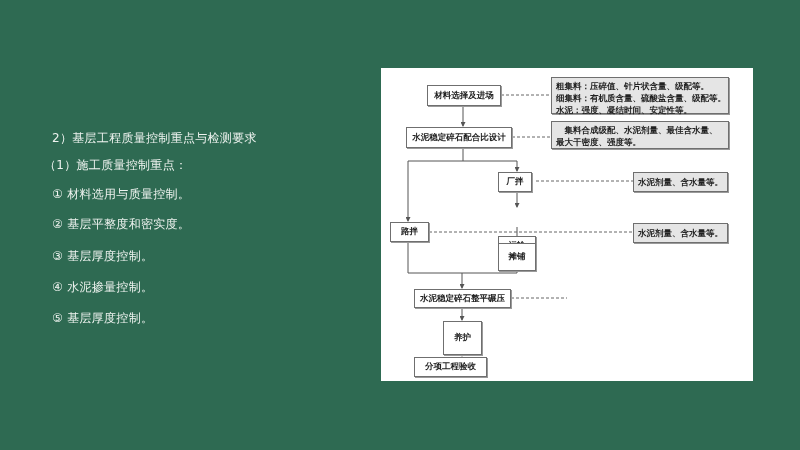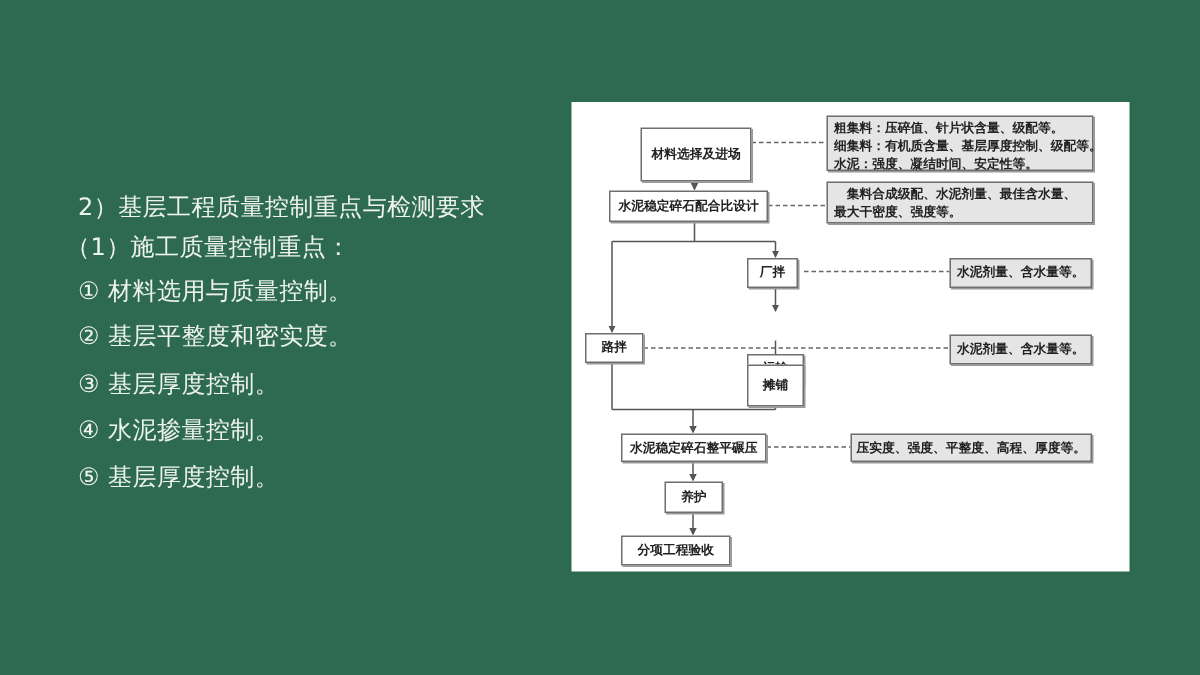--- a/index.html
+++ b/index.html
@@ -6,21 +6,21 @@
   body {
     width:800px; height:450px; overflow:hidden;
     background:#2e6a52;
     position:relative;
     font-family:"DejaVu Sans", "Liberation Sans", sans-serif;
   }
   .slide-text { position:absolute; left:0; top:0; width:370px; height:450px; }
   .line {
     position:absolute;
     color:#eef3ef;
-    font-size:16px;
+    font-size:12px;
     line-height:22px;
     white-space:nowrap;
     letter-spacing:0.3px;
   }
   .panel {
     position:absolute;
     left:381px; top:68px;
     width:372px; height:313px;
     background:#ffffff;
   }
@@ -102,35 +102,34 @@
     </g>
     <g stroke="#666" stroke-width="1" stroke-dasharray="3,2" fill="none">
       <line x1="120" y1="27" x2="170" y2="27"></line>
       <line x1="131" y1="69" x2="170" y2="69"></line>
       <line x1="155" y1="113" x2="252" y2="113"></line>
       <line x1="48" y1="164" x2="252" y2="164"></line>
       <line x1="130" y1="230" x2="186" y2="230"></line>
     </g>
   </svg>
 
-  <div class="fc-box" style="left:46px; top:17px; width:74px; height:36px;">材料选择及进场</div>
+  <div class="fc-box" style="left:46px; top:17px; width:74px; height:21px;">材料选择及进场</div>
   <div class="fc-box" style="left:25px; top:59px; width:106px; height:21px;">水泥稳定碎石配合比设计</div>
   <div class="fc-box" style="left:117px; top:104px; width:34px; height:20px;">厂拌</div>
   <div class="fc-box" style="left:117px; top:140px; width:38px; height:20px;margin-top:28px;">运输</div>
   <div class="fc-box" style="left:9px; top:154px; width:39px; height:20px;">路拌</div>
   <div class="fc-box" style="left:117px; top:175px; width:38px; height:28px;">摊铺</div>
   <div class="fc-box" style="left:33px; top:221px; width:97px; height:19px;">水泥稳定碎石整平碾压</div>
-  <div class="fc-box" style="left:62px; top:253px; width:39px; height:21px;">养护</div>
+  <div class="fc-box" style="left:62px; top:253px; width:39px; height:34px;">养护</div>
   <div class="fc-box" style="left:33px; top:289px; width:73px; height:20px;">分项工程验收</div>
 
   <div class="note" style="left:170px; top:9px; width:178px; height:37px;">
     <span class="nl">粗集料：压碎值、针片状含量、级配等。</span>
-    <span class="nl">细集料：有机质含量、基层厚度控制、级配等。</span>
+    <span class="nl">细集料：有机质含量、硫酸盐含量、级配等。</span>
     <span class="nl">水泥：强度、凝结时间、安定性等。</span>
   </div>
   <div class="note" style="left:170px; top:53px; width:178px; height:28px;">
     <span class="nl">　集料合成级配、水泥剂量、最佳含水量、</span>
     <span class="nl">最大干密度、强度等。</span>
   </div>
   <div class="note center" style="left:252px; top:104px; width:95px; height:20px;">水泥剂量、含水量等。</div>
   <div class="note center" style="left:252px; top:155px; width:95px; height:20px;">水泥剂量、含水量等。</div>
-  <div class="note center" style="left:186px; top:221px; width:161px; height:19px;">压实度、强度、平整度、高程、厚度等。</div>
 </div>
 
 </body></html>

